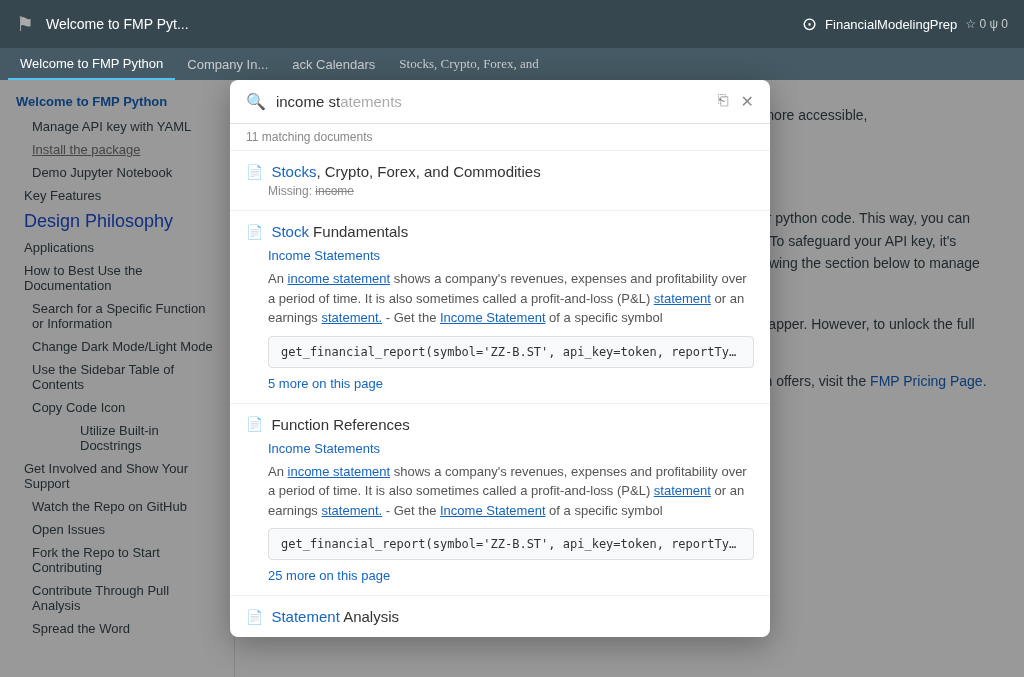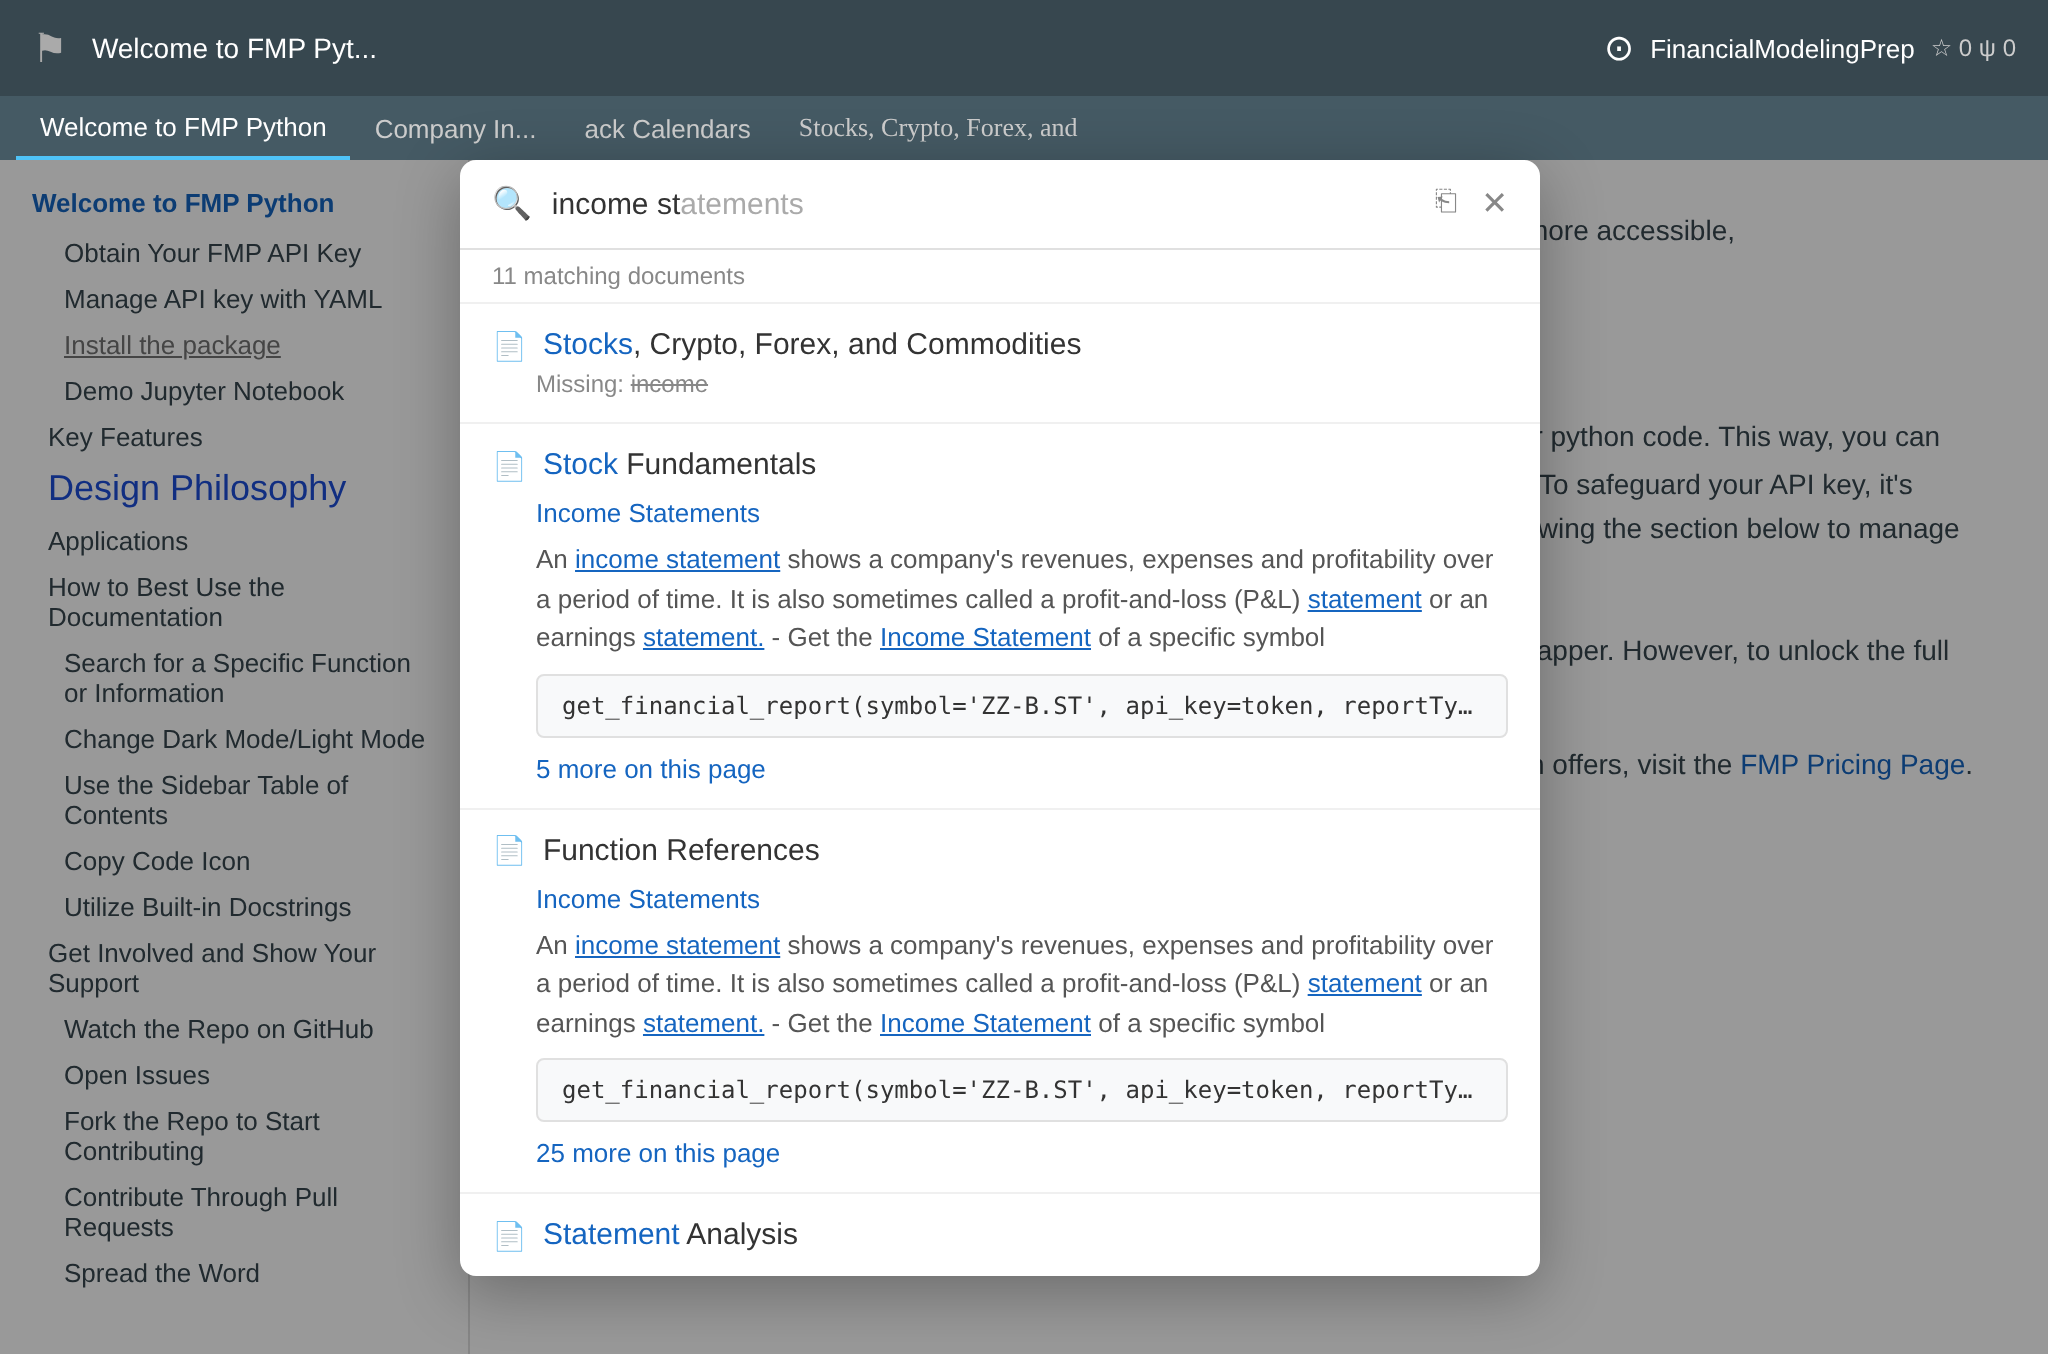--- a/index.html
+++ b/index.html
@@ -24,38 +24,37 @@
   <div style="color:#ccc;font-size:13px;padding:0 12px;height:32px;display:flex;align-items:center;cursor:pointer;">Company In...</div>
   <div style="color:#ccc;font-size:13px;padding:0 12px;height:32px;display:flex;align-items:center;cursor:pointer;">ack Calendars</div>
   <div style="color:#ccc;font-size:13px;padding:0 12px;height:32px;display:flex;align-items:center;cursor:pointer;font-family:Liberation Serif, serif;">Stocks, Crypto, Forex, and</div>
 </div>
 
 <div style="display:flex;height:597px;position:relative;">
 
   <div style="width:235px;background:white;border-right:1px solid #e0e0e0;overflow-y:auto;padding:8px 0;flex-shrink:0;">
     <div style="color:#1565c0;font-size:13px;font-weight:600;padding:6px 16px;cursor:pointer;">Welcome to FMP Python</div>
 
-    <div style="font-size:13px;color:#37474f;padding:4px 16px 4px 32px;cursor:pointer;">Obtain Your FMP API Key</div>
     <div style="font-size:13px;color:#37474f;padding:4px 16px 4px 32px;cursor:pointer;">Manage API key with YAML</div>
     <div style="font-size:13px;color:#737373;padding:4px 16px 4px 32px;cursor:pointer;text-decoration:underline;">Install the package</div>
     <div style="font-size:13px;color:#37474f;padding:4px 16px 4px 32px;cursor:pointer;">Demo Jupyter Notebook</div>
     <div style="font-size:13px;color:#37474f;padding:4px 16px 4px 24px;cursor:pointer;">Key Features</div>
     <div style="font-size:18px;color:#1d4ed8;padding:4px 16px 4px 24px;cursor:pointer;">Design Philosophy</div>
     <div style="font-size:13px;color:#37474f;padding:4px 16px 4px 24px;cursor:pointer;">Applications</div>
     <div style="font-size:13px;color:#37474f;padding:4px 16px 4px 24px;cursor:pointer;">How to Best Use the Documentation</div>
     <div style="font-size:13px;color:#37474f;padding:4px 16px 4px 32px;cursor:pointer;">Search for a Specific Function or Information</div>
     <div style="font-size:13px;color:#37474f;padding:4px 16px 4px 32px;cursor:pointer;">Change Dark Mode/Light Mode</div>
     <div style="font-size:13px;color:#37474f;padding:4px 16px 4px 32px;cursor:pointer;">Use the Sidebar Table of Contents</div>
     <div style="font-size:13px;color:#37474f;padding:4px 16px 4px 32px;cursor:pointer;">Copy Code Icon</div>
-    <div style="font-size:13px;color:#37474f;padding:4px 16px 4px 32px;cursor:pointer;">Utilize Built-in Docstrings</div>
+    <div style="font-size:13px;color:#37474f;padding:4px 16px 4px 32px;cursor:pointer;margin-left:48px;">Utilize Built-in Docstrings</div>
     <div style="font-size:13px;color:#37474f;padding:4px 16px 4px 24px;cursor:pointer;">Get Involved and Show Your Support</div>
     <div style="font-size:13px;color:#37474f;padding:4px 16px 4px 32px;cursor:pointer;">Watch the Repo on GitHub</div>
     <div style="font-size:13px;color:#37474f;padding:4px 16px 4px 32px;cursor:pointer;">Open Issues</div>
     <div style="font-size:13px;color:#37474f;padding:4px 16px 4px 32px;cursor:pointer;">Fork the Repo to Start Contributing</div>
-    <div style="font-size:13px;color:#37474f;padding:4px 16px 4px 32px;cursor:pointer;">Contribute Through Pull Requests</div>
+    <div style="font-size:13px;color:#37474f;padding:4px 16px 4px 32px;cursor:pointer;">Contribute Through Pull Analysis</div>
     <div style="font-size:13px;color:#37474f;padding:4px 16px 4px 32px;cursor:pointer;">Spread the Word</div>
   </div>
 
   <div style="flex:1;overflow-y:auto;padding:24px 32px;background:white;position:relative;">
     <p style="font-size:14px;color:#37474f;line-height:1.6;margin-bottom:12px;">ModelingPrep Python Wrapper— he capabilities of the Financial data, making it more accessible,</p>
     <p style="font-size:14px;color:#37474f;line-height:1.6;margin-bottom:12px;">an do it with ease:</p>
     <p style="font-size:14px;color:#37474f;line-height:1.6;margin-bottom:12px;">ur Google account to streamline</p>
     <p style="font-size:14px;color:#37474f;line-height:1.6;margin-bottom:16px;">
       experience even more seamless, set your API key as the <code style="background:#f5f5f5;padding:1px 5px;border-radius:3px;font-family:monospace;font-size:13px;">TOKEN</code> variable in your python code. This way, you can start using the package without having to manually input your API key each time. To safeguard your API key, it's recommended to not hard-code it directly into your project. Instead, consider following the section below to manage your API key using a YAML file.
     </p>

